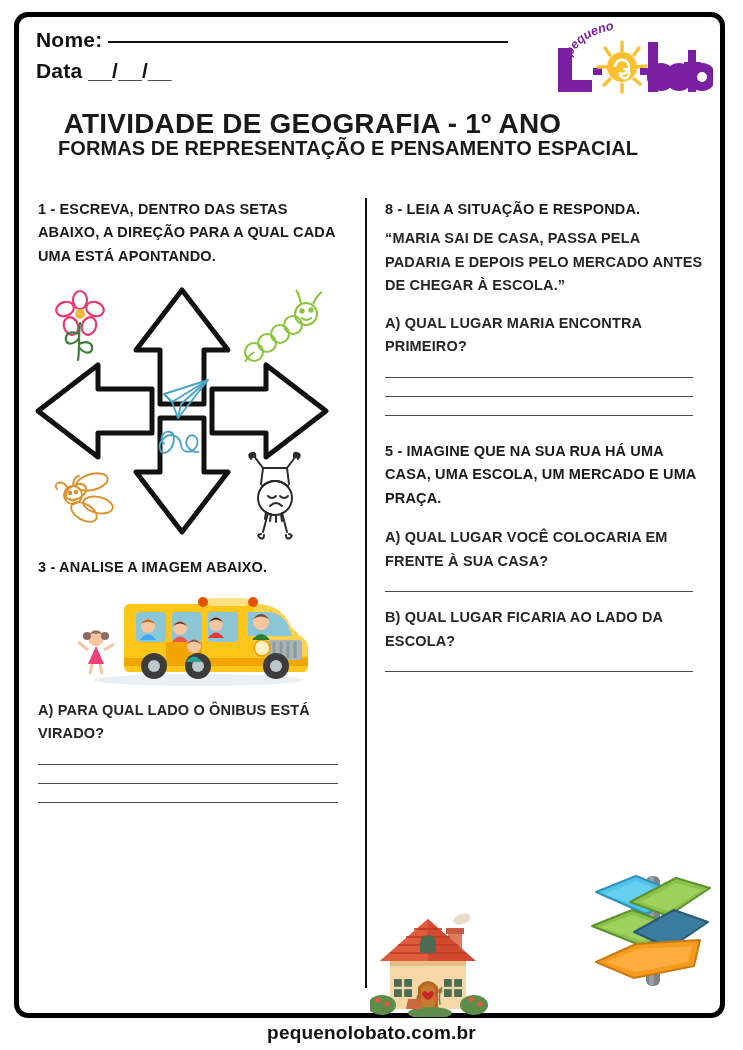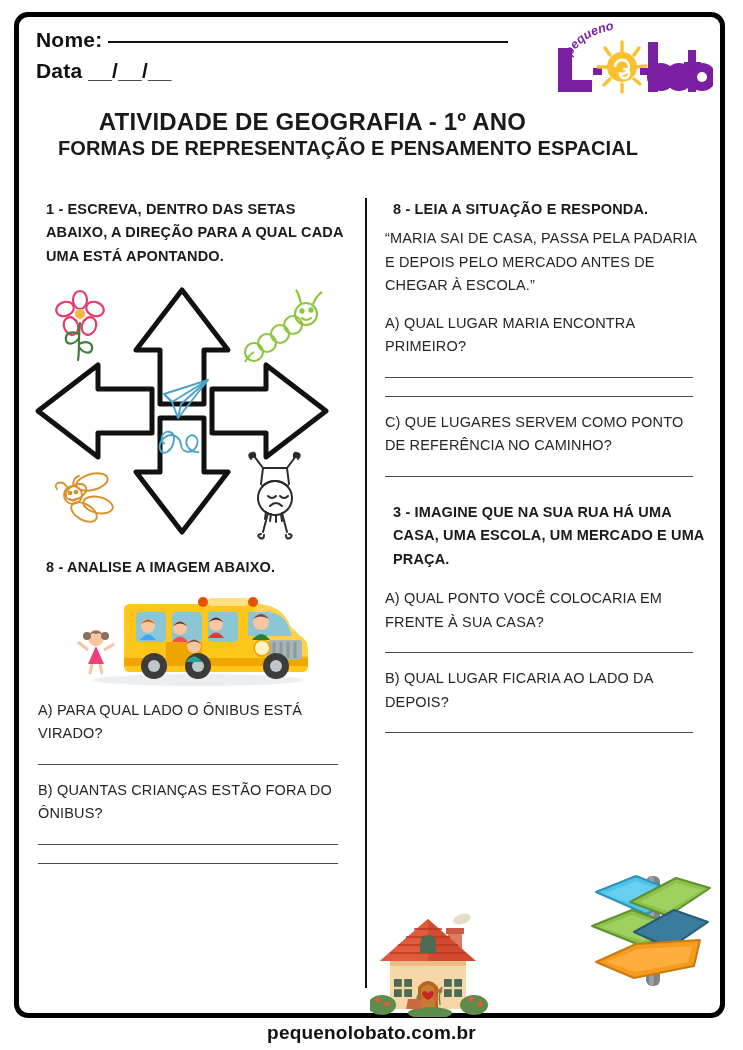--- a/index.html
+++ b/index.html
@@ -60,21 +60,21 @@
   }
   .logo svg { display: block; }
 
   
   .title-main {
     position: absolute;
     left: 14px;
     top: 108px;
     width: 597px;
     text-align: center;
-    font-size: 24px;
+    font-size: 28px;
     font-weight: bold;
     letter-spacing: .2px;
   }
   .title-sub {
     position: absolute;
     left: 14px;
     top: 137px;
     width: 668px;
     text-align: center;
     font-size: 20px;
@@ -102,28 +102,28 @@
     left: 385px;
     top: 198px;
     width: 320px;
   }
 
   .q-head {
     font-size: 14.5px;
     font-weight: bold;
     line-height: 1.62;
     letter-spacing: .15px;
-    margin: 0 0 6px 8px;
+    margin: 0 0 6px 0;
   }
   .q-body {
     font-size: 14.5px;
     line-height: 1.62;
     letter-spacing: .15px;
     margin: 0 0 4px 0;
-    font-weight: 400;
+    font-weight: 700;
     color: #262626;
   }
   .answer-rule {
     border-bottom: 1.6px solid #4a4a4a;
     height: 0;
     margin: 18px 0 14px 0;
   }
   .answer-rule.left  { width: 300px; }
   .answer-rule.right { width: 308px; }
 
@@ -323,21 +323,21 @@
         <path d="M234,236 l-1,7 M239,238 l-1,7 M244,239 l0,7 M249,238 l1,7"></path>
         <path d="M236,220 q4,4 8,0"></path>
         <path d="M248,220 q4,4 8,0"></path>
         <path d="M238,230 q6,-6 12,0"></path>
       </g>
     </svg>
   </div>
 
   <div class="gap-s"></div>
 
-  <p class="q-head">8 - ANALISE A IMAGEM ABAIXO.</p>
+  <p class="q-head">3 - ANALISE A IMAGEM ABAIXO.</p>
 
   <div class="bus-figure">
     <svg viewBox="0 0 260 100" width="260" height="100" aria-hidden="true">
       <ellipse cx="140" cy="92" rx="105" ry="6" fill="#eceff1"></ellipse>
 
       <path d="M72,16 L196,16 q28,0 36,22 l10,10 q8,4 8,14 v16 q0,6 -6,6 H72 q-6,0 -6,-6 V22 q0,-6 6,-6 Z" fill="#FFC61A"></path>
       <path d="M196,16 q28,0 36,22 l10,10 q8,4 8,14 v6 H196 Z" fill="#FFD24D"></path>
       <rect x="66" y="70" width="184" height="8" fill="#F0A500"></rect>
 
       <rect x="78" y="24" width="30" height="30" rx="4" fill="#8BC6D6"></rect>
@@ -404,52 +404,50 @@
         <line x1="42" y1="76" x2="44" y2="86" stroke="#F7C59F" stroke-width="3"></line>
         <line x1="30" y1="62" x2="20" y2="54" stroke="#F7C59F" stroke-width="3"></line>
         <line x1="46" y1="62" x2="56" y2="56" stroke="#F7C59F" stroke-width="3"></line>
       </g>
     </svg>
   </div>
 
   <p class="q-body">A) PARA QUAL LADO O ÔNIBUS ESTÁ VIRADO?</p>
   <div class="answer-rule left"></div>
 
-  <p class="q-body">B) QUANTAS CRIANÇAS ESTÃO FORA DO ÔNIBUS?</p>
   <div class="answer-rule left"></div>
 
   <div class="answer-rule left"></div>
 
 </div>
 
 <div class="col-right">
 
   <p class="q-head">8 - LEIA A SITUAÇÃO E RESPONDA.</p>
   <p class="q-body">“MARIA SAI DE CASA, PASSA PELA PADARIA E DEPOIS PELO MERCADO ANTES DE CHEGAR À ESCOLA.”</p>
 
   <div class="gap-s"></div>
 
   <p class="q-body">A) QUAL LUGAR MARIA ENCONTRA PRIMEIRO?</p>
   <div class="answer-rule right"></div>
 
   <div class="answer-rule right"></div>
 
-  <p class="q-body">C) QUE LUGARES SERVEM COMO PONTO DE REFERÊNCIA NO CAMINHO?</p>
   <div class="answer-rule right"></div>
 
   <div class="gap-s"></div>
 
-  <p class="q-head">3 - IMAGINE QUE NA SUA RUA HÁ UMA CASA, UMA ESCOLA, UM MERCADO E UMA PRAÇA.</p>
+  <p class="q-head">5 - IMAGINE QUE NA SUA RUA HÁ UMA CASA, UMA ESCOLA, UM MERCADO E UMA PRAÇA.</p>
 
   <div class="gap-s"></div>
 
-  <p class="q-body">A) QUAL PONTO VOCÊ COLOCARIA EM FRENTE À SUA CASA?</p>
+  <p class="q-body">A) QUAL LUGAR VOCÊ COLOCARIA EM FRENTE À SUA CASA?</p>
   <div class="answer-rule right"></div>
 
-  <p class="q-body">B) QUAL LUGAR FICARIA AO LADO DA DEPOIS?</p>
+  <p class="q-body">B) QUAL LUGAR FICARIA AO LADO DA ESCOLA?</p>
   <div class="answer-rule right"></div>
 
 </div>
 
 <div class="house-art">
   <svg viewBox="0 0 120 112" width="120" height="112" aria-hidden="true">
 
     <ellipse cx="92" cy="14" rx="9" ry="5" fill="#E8DCC8" transform="rotate(-18 92 14)"></ellipse>
 
     <rect x="78" y="26" width="14" height="26" fill="#E07A5F"></rect>

